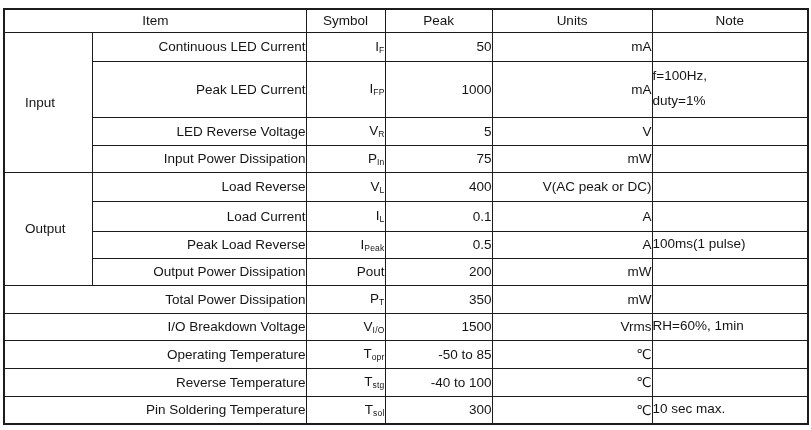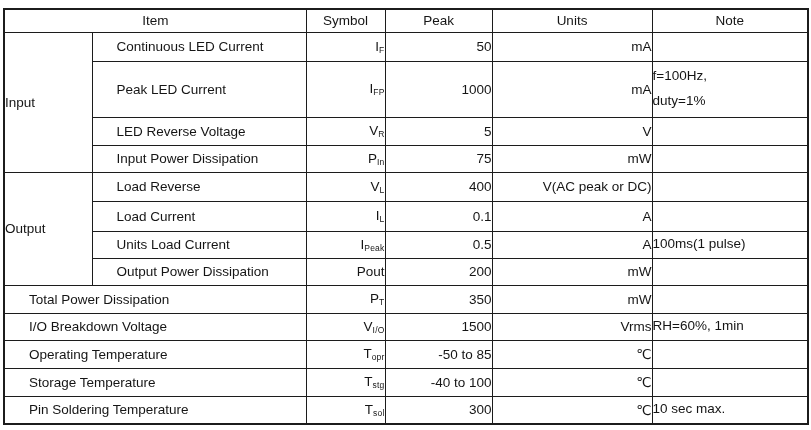--- a/index.html
+++ b/index.html
@@ -24,24 +24,24 @@
     border: 1px solid #1c1c1c;
     padding: 0;
     vertical-align: middle;
     font-weight: normal;
     overflow: hidden;
     white-space: nowrap;
   }
   th.c-head { text-align: center; }
   td.c-group {
     text-align: left;
-    padding-left: 0;
+    padding-left: 20px;
   }
   td.c-item {
-    text-align: left;
+    text-align: right;
     padding-left: 24px;
   }
   td.c-sym, td.c-val, td.c-unit { text-align: right; }
   td.c-note {
     text-align: left;
   }
   td.c-note div { line-height: 1.85; }
   td.c-note div:empty { display: none; }
   .sub {
     font-size: 8.5px;
@@ -113,21 +113,21 @@
     <td class="c-note"></td>
   </tr>
   <tr style="height:30px">
     <td class="c-item">Load Current</td>
     <td class="c-sym"><span>I</span><span class="sub">L</span></td>
     <td class="c-val">0.1</td>
     <td class="c-unit">A</td>
     <td class="c-note"></td>
   </tr>
   <tr style="height:27px">
-    <td class="c-item">Units Load Current</td>
+    <td class="c-item">Peak Load Reverse</td>
     <td class="c-sym"><span>I</span><span class="sub">Peak</span></td>
     <td class="c-val">0.5</td>
     <td class="c-unit">A</td>
     <td class="c-note">
           <div>100ms(1 pulse)</div>
         </td>
   </tr>
   <tr style="height:27px">
     <td class="c-item">Output Power Dissipation</td>
     <td class="c-sym"><span>Pout</span><span class="sub"></span></td>
@@ -153,21 +153,21 @@
         </td>
   </tr>
   <tr style="height:28px">
     <td class="c-item" colspan="2">Operating Temperature</td>
     <td class="c-sym"><span>T</span><span class="sub">opr</span></td>
     <td class="c-val">-50 to 85</td>
     <td class="c-unit">℃</td>
     <td class="c-note"></td>
   </tr>
   <tr style="height:28px">
-    <td class="c-item" colspan="2">Storage Temperature</td>
+    <td class="c-item" colspan="2">Reverse Temperature</td>
     <td class="c-sym"><span>T</span><span class="sub">stg</span></td>
     <td class="c-val">-40 to 100</td>
     <td class="c-unit">℃</td>
     <td class="c-note"></td>
   </tr>
   <tr style="height:28px">
     <td class="c-item" colspan="2">Pin Soldering Temperature</td>
     <td class="c-sym"><span>T</span><span class="sub">sol</span></td>
     <td class="c-val">300</td>
     <td class="c-unit">℃</td>

